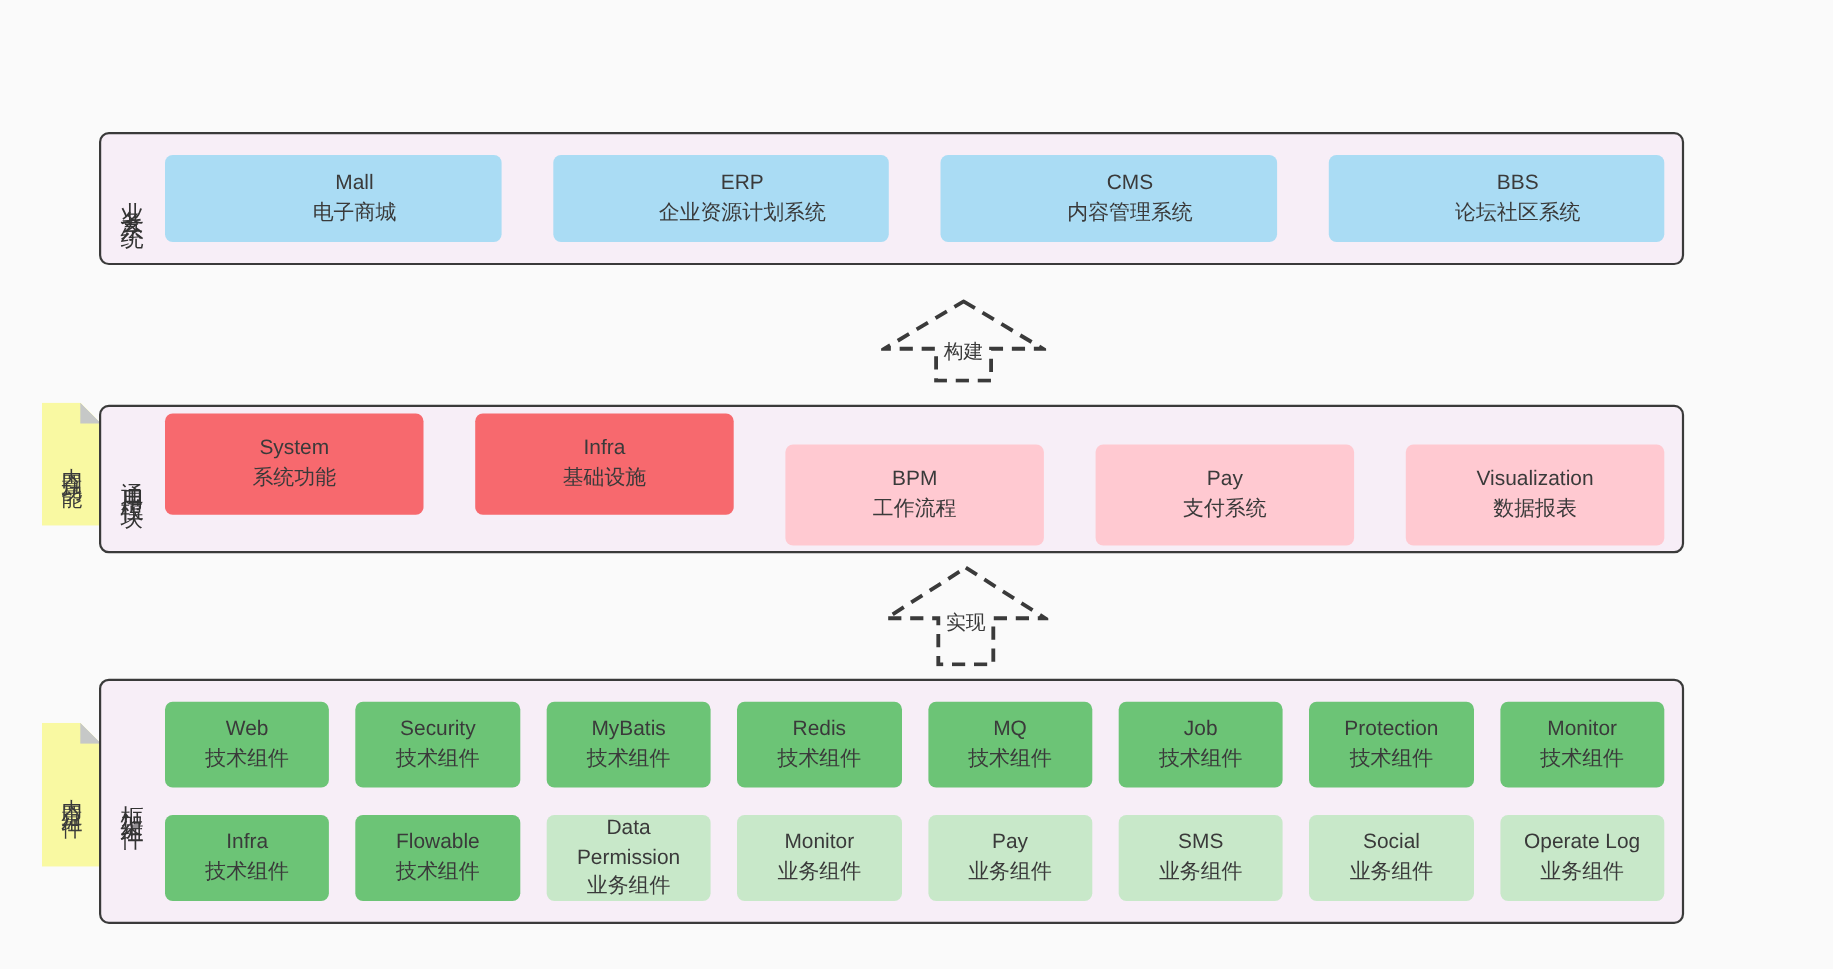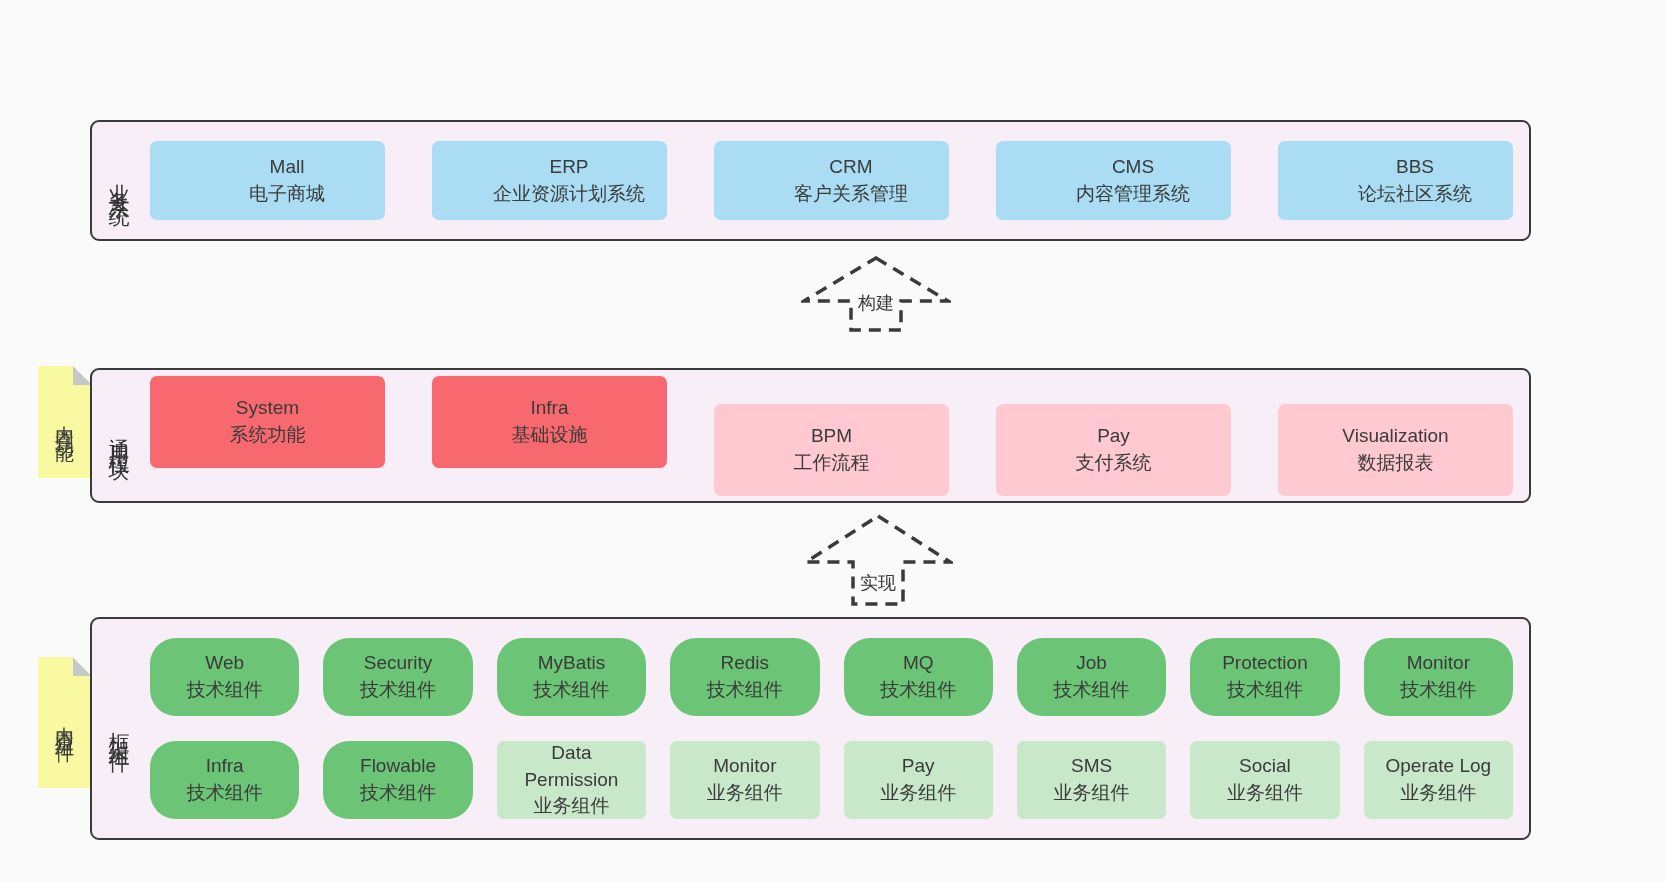--- a/index.html
+++ b/index.html
@@ -34,55 +34,55 @@
     border-radius:7px;text-align:center;font-size:19px;line-height:1.42;
     color:#3a3a3a;padding:2px 6px;box-sizing:border-box;
   }
   .layer-top .box{height:79px;}
   .layer-mid .box{height:92px;}
   .layer-bottom .box{height:78px;}
   .box .en{white-space:pre-line;}
   .box.blue{background:var(--blue,#aadcf4);padding-left:45px;}
   .box.red{background:var(--red,#f7696e);}
   .box.pink{background:var(--pink,#ffc9d1);margin-top:28px;}
-  .box.green{background:var(--green,#6cc476);border-radius:26px;}
+  .box.green{background:var(--green,#6cc476);}
   .box.light-green{background:var(--light-green,#c8e8c9);}
   
   .note{
     position:absolute;left:38px;width:54px;z-index:0;
     background:var(--note-yellow,#f9f9a2);
     display:flex;align-items:center;justify-content:center;
     clip-path:polygon(0 0, calc(100% - 19px) 0, 100% 19px, 100% 100%, 0 100%);
   }
   .note::after{
     content:"";position:absolute;top:0;right:0;width:19px;height:19px;
     background:linear-gradient(45deg,var(--note-fold,#c6c8c7) 50%,transparent 50%);
   }
   .note-mid{top:366px;height:112px;}
   .note-bottom{top:657px;height:131px;}
   .note-text{
     writing-mode:vertical-rl;text-orientation:upright;
     font-size:19px;letter-spacing:6px;line-height:1;color:#3a3a3a;white-space:nowrap;
   }
   
   .arrow{position:absolute;z-index:2;width:150px;}
-  .arrow-1{left:801px;top:256px;height:76px;}
+  .arrow-1{left:801px;top:272px;height:76px;}
   .arrow-2{left:803px;top:514px;height:92px;}
   .arrow svg{display:block;width:100%;height:100%;}
   .arrow polygon{
     fill:none;stroke:var(--layer-border,#3a3a3a);
     stroke-width:3.5;stroke-dasharray:12 8;
   }
   .arrow-label{
     position:absolute;left:50%;transform:translateX(-50%);
     background:var(--page-bg,#fafafa);padding:1px 3px;
     font-size:18px;white-space:nowrap;color:#3a3a3a;
   }
   .arrow-1 .arrow-label{top:34px;}
-  .arrow-2 .arrow-label{top:56px;}
+  .arrow-2 .arrow-label{top:39px;}
 </style>
 </head>
 <body>
 
 <div>
 
   <div class="note note-mid">
     <span class="note-text">内置功能</span>
   </div>
   <div class="note note-bottom">
@@ -92,24 +92,20 @@
   <section class="layer layer-top">
     <div class="vlabel">业务系统</div>
     <div class="boxes" id="boxes-business">
         <div class="box blue">
           <div class="en">Mall</div>
           <div class="zh">电子商城</div>
         </div>
         <div class="box blue">
           <div class="en">ERP</div>
           <div class="zh">企业资源计划系统</div>
-        </div>
-        <div class="box blue">
-          <div class="en">CRM</div>
-          <div class="zh">客户关系管理</div>
         </div>
         <div class="box blue">
           <div class="en">CMS</div>
           <div class="zh">内容管理系统</div>
         </div>
         <div class="box blue">
           <div class="en">BBS</div>
           <div class="zh">论坛社区系统</div>
         </div>
       </div>

